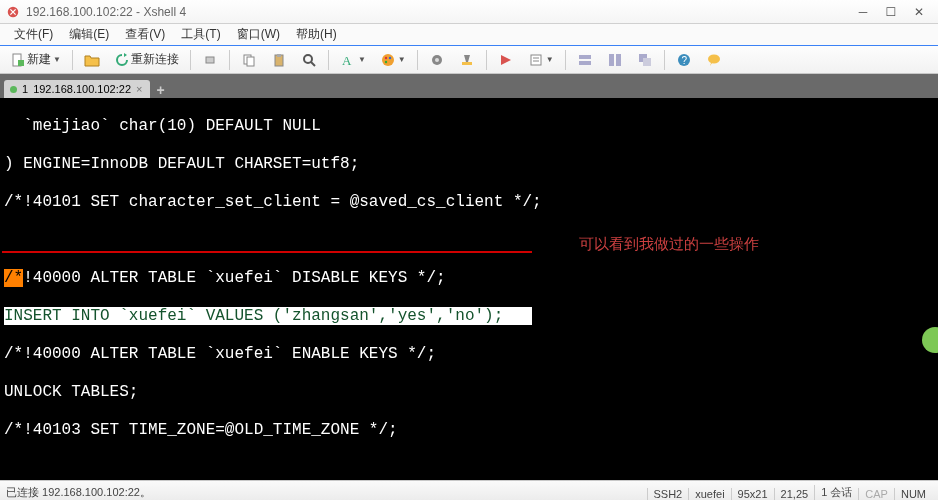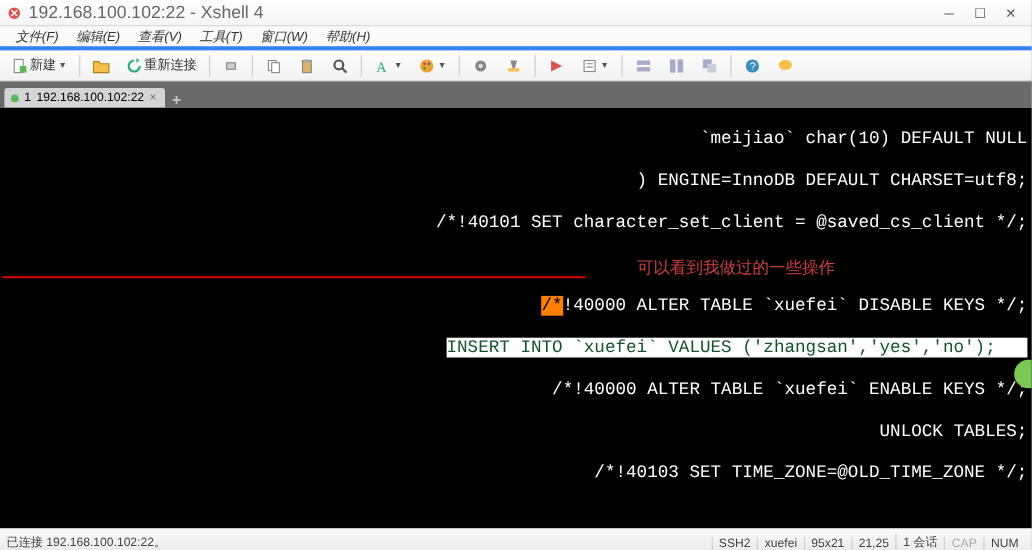--- a/index.html
+++ b/index.html
@@ -1,40 +1,40 @@
 <!DOCTYPE html>
 <html><head>
   <meta charset="utf-8">
   <style>
     * { margin: 0; padding: 0; box-sizing: border-box; }
     body { font-family: "Microsoft YaHei", Tahoma, Arial, sans-serif; font-size: 12px; background: #f0f0f0; width: 938px; height: 500px; overflow: hidden; display: flex; flex-direction: column; }
     
     .titlebar { height: 24px; background: linear-gradient(#fefefe, #f5f5f5); display: flex; align-items: center; padding: 0 6px; border-bottom: 1px solid #d0d0d0; }
     .titlebar .app-icon { width: 14px; height: 14px; margin-right: 6px; }
-    .titlebar .title-text { color: #666; font-size: 16px; flex: 1; }
+    .titlebar .title-text { color: #666; font-size: 12px; flex: 1; }
     .titlebar .win-btns { display: flex; gap: 2px; }
     .titlebar .win-btn { width: 26px; height: 18px; display: flex; align-items: center; justify-content: center; color: #555; cursor: pointer; }
     
-    .menubar { height: 22px; background: #fafafa; display: flex; align-items: center; padding: 0 6px; border-bottom: 4px solid #3b82f6; font-style: italic; }
+    .menubar { height: 22px; background: #fafafa; display: flex; align-items: flex-end; padding: 0 6px; border-bottom: 1px solid #3b82f6; }
     .menu-item { padding: 2px 8px; color: #333; cursor: pointer; }
     
     .toolbar { height: 28px; background: linear-gradient(#fdfdfd, #f2f2f2); display: flex; align-items: center; padding: 0 4px; border-bottom: 1px solid #c8c8c8; gap: 2px; }
     .tb-btn { display: flex; align-items: center; padding: 2px 5px; cursor: pointer; border: 1px solid transparent; border-radius: 2px; gap: 1px; }
     .tb-btn .label { color: #333; }
     .tb-sep { width: 1px; height: 20px; background: #ccc; margin: 0 3px; }
     .tb-icon { width: 16px; height: 16px; display: inline-block; }
     .drop-arrow { font-size: 8px; color: #555; margin-left: 1px; }
     
     .tabbar { height: 24px; background: #6a6a6a; display: flex; align-items: flex-end; padding: 0 4px; }
     .tab { background: #d4d4d4; border-radius: 3px 3px 0 0; padding: 3px 8px 3px 6px; display: flex; align-items: center; gap: 5px; cursor: pointer; font-size: 11px; }
     .tab .dot { width: 7px; height: 7px; background: #5cb85c; border-radius: 50%; display: inline-block; }
     .tab .close-x { color: #777; font-size: 11px; cursor: pointer; }
     .add-tab { color: #ccc; padding: 0 6px; cursor: pointer; font-size: 14px; font-weight: bold; }
     
-    .terminal { flex: 1; background: #000; color: #fff; font-family: "Consolas", "Courier New", monospace; font-size: 16px; line-height: 19px; padding: 0 4px; overflow: hidden; position: relative; white-space: pre; text-align: right; }
+    .terminal { flex: 1; background: #000; color: #fff; font-family: "Consolas", "Courier New", monospace; font-size: 16px; line-height: 19px; padding: 0 4px; overflow: hidden; position: relative; white-space: pre; }
     .term-line { white-space: pre; }
     .hl-orange { background: #ff8000; color: #000; }
     .hl-white { background: #fff; color: #14532d; }
     .annotation { color: #cc4040; position: absolute; font-family: "SimSun", serif; font-size: 15px; }
     .red-underline { position: absolute; border-top: 2px solid #d00000; height: 0; }
     .green-circle { position: absolute; right: -10px; top: 60%; width: 26px; height: 26px; background: #7dc855; border-radius: 50%; box-shadow: 0 1px 4px rgba(0,0,0,0.3); }
     
     .statusbar { height: 20px; background: linear-gradient(#fafafa, #ececec); border-top: 1px solid #c8c8c8; display: flex; align-items: flex-end; padding: 0 6px; font-size: 11px; color: #444; }
     .statusbar .left { flex: 1; }
     .statusbar .seg { padding: 0 6px; border-left: 1px solid #ccc; }

